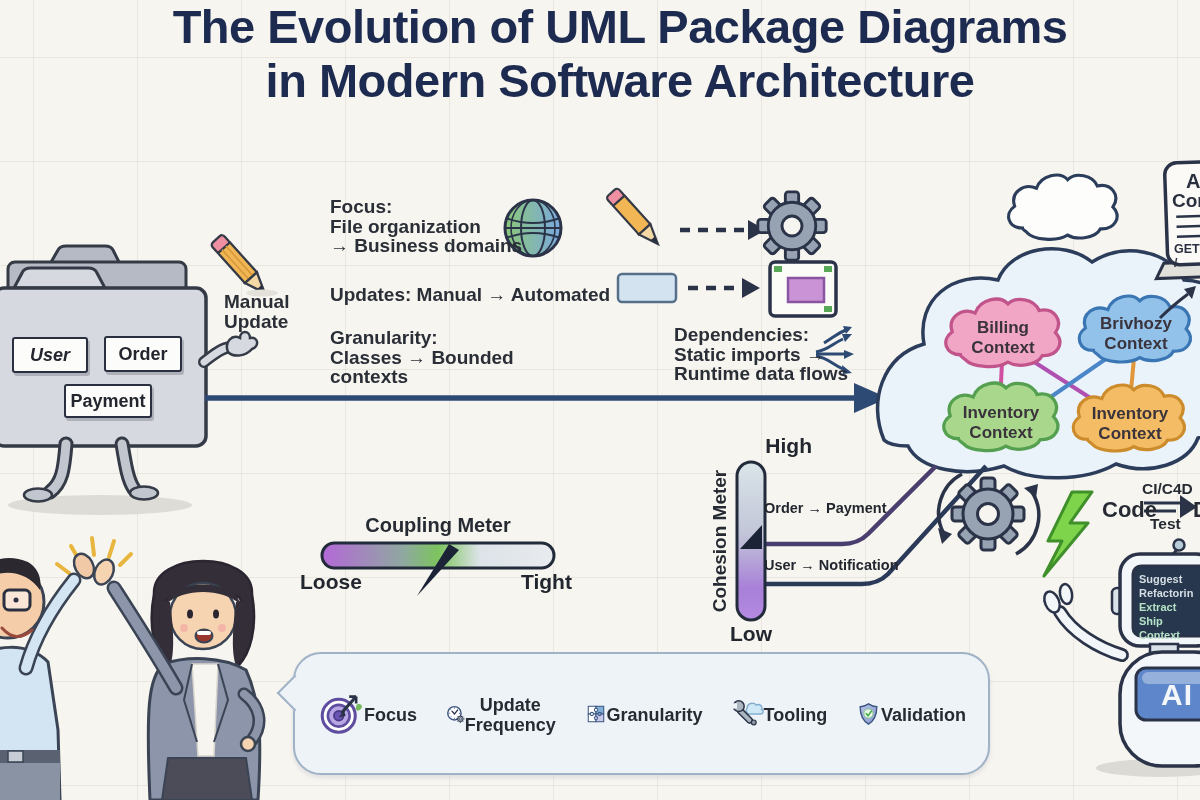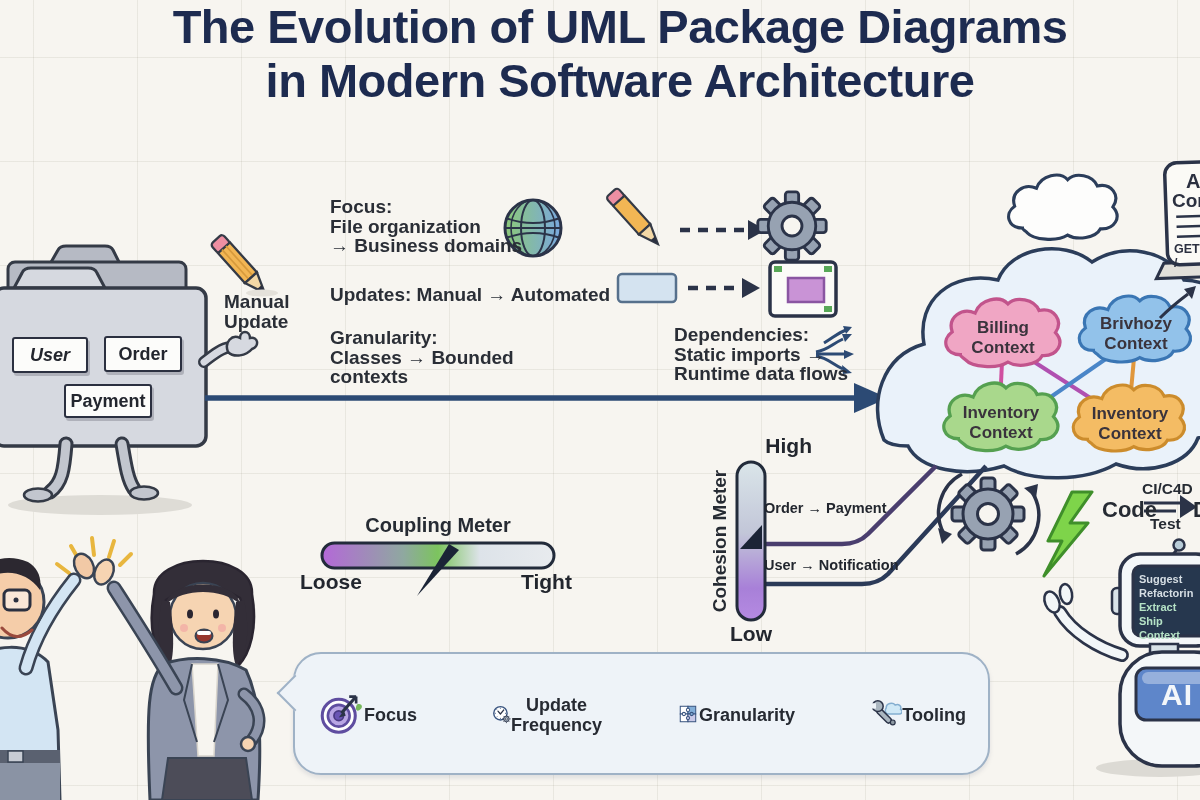--- a/index.html
+++ b/index.html
@@ -382,20 +382,34 @@
     <svg width="54" height="54" viewBox="0 0 54 54">
       <path d="M 27,17 C 27,9 38,7 42,12 C 48,9 53,14 51,19 C 55,21 54,27 49,27 L 31,27 C 26,27 24,21 27,17 Z" fill="#cfe8f6" stroke="#84aed0" stroke-width="2.5"></path>
       <rect x="16" y="16" width="30" height="9" rx="4" transform="rotate(45 16 16)" fill="#aab6c0" stroke="#2b3348" stroke-width="2.5"></rect>
       <circle cx="13" cy="14" r="9" fill="#aab6c0" stroke="#2b3348" stroke-width="2.5"></circle>
       <rect x="1" y="9" width="9" height="9" fill="#eef3f8"></rect>
       <circle cx="38" cy="41" r="4" fill="#8c98a2" stroke="#2b3348" stroke-width="2"></circle>
     </svg>
     <div class="lbl">Tooling</div>
   </div>
 
+  <div class="litem" style="width:110px;">
+    <svg width="54" height="54" viewBox="0 0 54 54">
+      <defs>
+        <linearGradient id="shGrad" x1="0" y1="0" x2="1" y2="1">
+          <stop offset="0" stop-color="#b6c2e6"></stop>
+              <stop offset="1" stop-color="#8a9ad2"></stop>
+        </linearGradient>
+      </defs>
+      <path d="M 27,5 C 33,9 40,11 45,11 C 45,28 39,42 27,49 C 15,42 9,28 9,11 C 14,11 21,9 27,5 Z" fill="url(#shGrad)" stroke="#3a5580" stroke-width="3"></path>
+      <circle cx="27" cy="26" r="10" fill="#eaf6ea" stroke="#7cc47c" stroke-width="2"></circle>
+      <path d="M 22,26 L 26,31 L 33,21" stroke="#4aae4a" stroke-width="3.5" fill="none" stroke-linecap="round" stroke-linejoin="round"></path>
+    </svg>
+    <div class="lbl">Validation</div>
+  </div>
 </div>
 
 <div class="txt" style="left:1102px;top:497px;font-size:22px;">Code</div>
 <div class="txt" style="left:1142px;top:480px;font-size:15.5px;">CI/C4D</div>
 <div class="txt" style="left:1150px;top:515px;font-size:15.5px;">Test</div>
 <div class="txt" style="left:1193px;top:497px;font-size:22px;">D</div>
 
 <div class="txt docline" style="left:1186px;top:170px;font-size:20px;">A</div>
 <div class="txt docline" style="left:1172px;top:190px;font-size:19px;">Cor</div>
 <div class="txt docline" style="left:1174px;top:242px;font-size:12.5px;">GET /</div>

